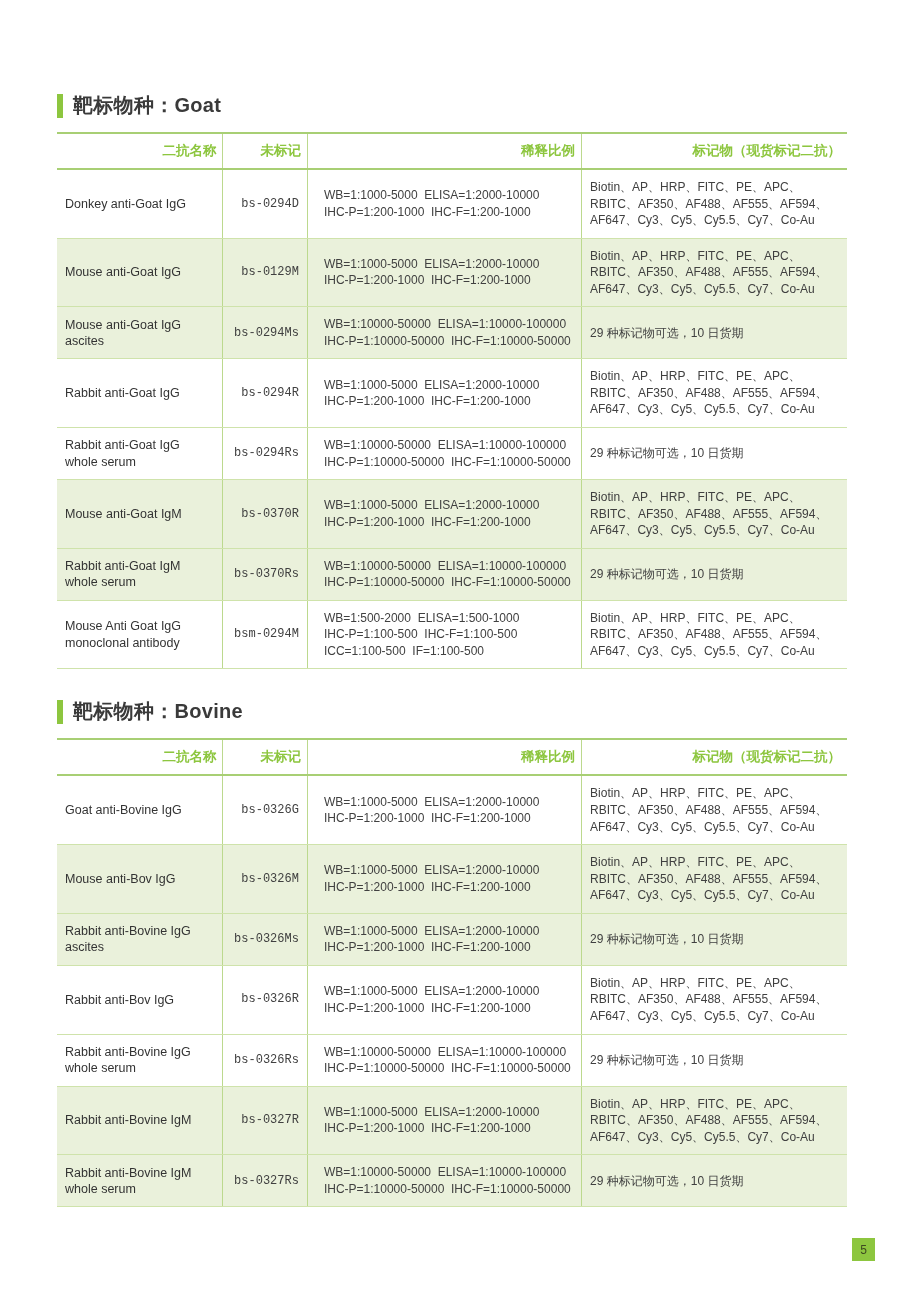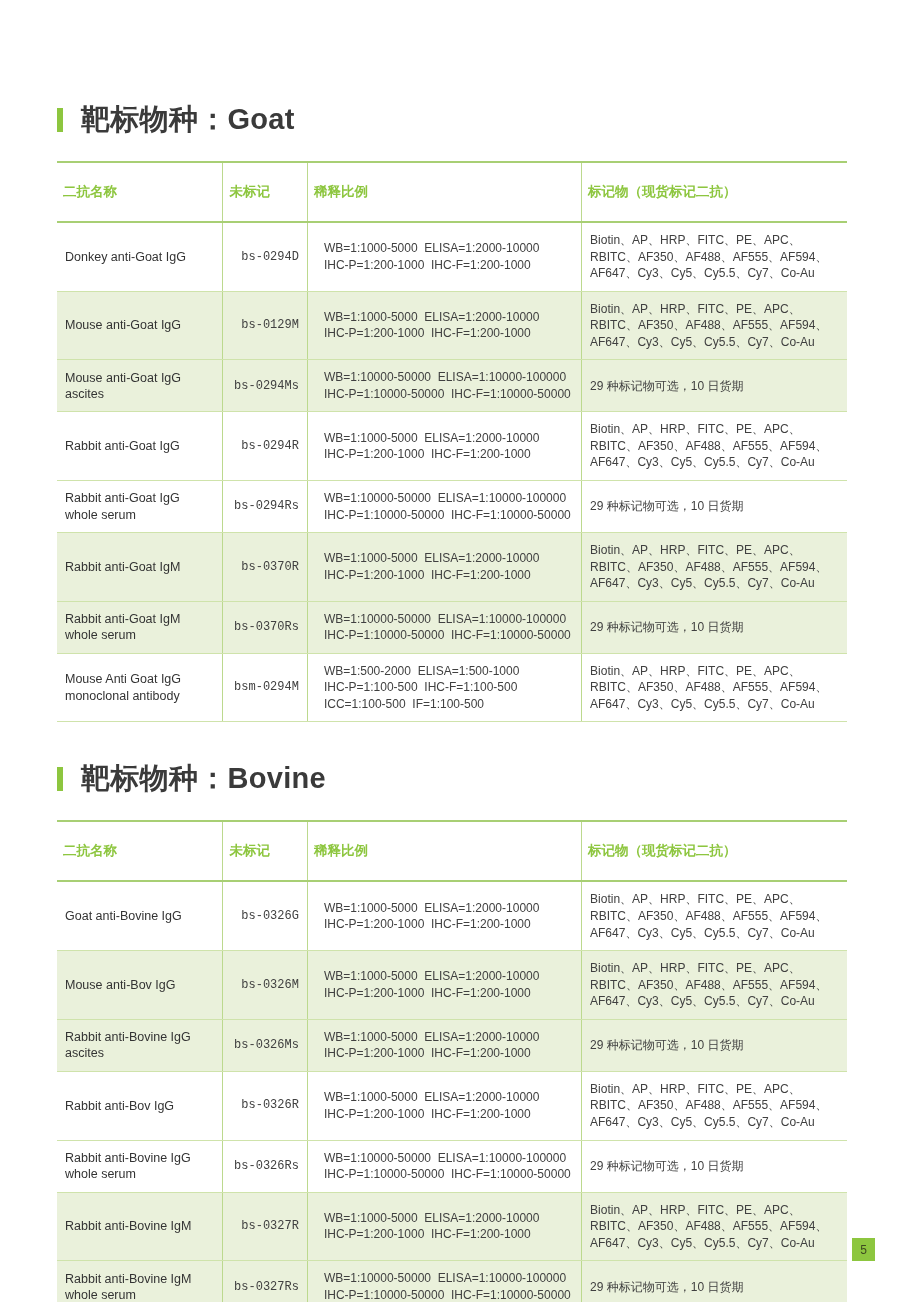--- a/index.html
+++ b/index.html
@@ -14,25 +14,25 @@
   html,body{margin:0;padding:0;}
   body{
     width:917px;height:1302px;background:#ffffff;position:relative;
     font-family:"Liberation Sans", sans-serif;color:var(--ink);
   }
   .content{padding:92px 70px 0 57px;}
   section{margin:0;}
   section + section{margin-top:29px;}
   .sec-head{display:flex;align-items:center;gap:10px;margin-bottom:13px;}
   .accent-bar{width:6px;height:24px;background:var(--accent);flex:0 0 auto;}
-  .sec-title{margin:8px;font-size:29px;font-weight:bold;color:var(--ink);letter-spacing:.3px;}
+  .sec-title{margin:0;font-size:20px;font-weight:bold;color:var(--ink);letter-spacing:.3px;}
   table{width:100%;border-collapse:collapse;table-layout:fixed;}
   th{
-    color:var(--accent);font-size:13.5px;font-weight:bold;text-align:left;
-    padding:20px 6px;border-top:2px solid var(--line-strong);
+    color:var(--accent);font-size:13.5px;font-weight:bold;text-align:right;
+    padding:8px 6px;border-top:2px solid var(--line-strong);
     border-bottom:2px solid var(--line-strong);
   }
   td{
     font-size:12px;color:#404040;padding:9px 8px;vertical-align:middle;
     border-bottom:1px solid var(--line-light);line-height:1.38;
   }
   th + th, td + td{border-left:1px solid var(--line-mid);}
   td.name{font-weight:normal;color:#333;font-size:12.5px;line-height:1.3;}
   td.code{text-align:right;font-family:Liberation Mono, monospace;}
   td.dil{white-space:pre-wrap;padding-left:16px;}
@@ -105,21 +105,21 @@
 AF647、Cy3、Cy5、Cy5.5、Cy7、Co-Au</td>
           </tr>
           <tr>
             <td class="name">Rabbit anti-Goat IgG whole serum</td>
             <td class="code">bs-0294Rs</td>
             <td class="dil">WB=1:10000-50000  ELISA=1:10000-100000
 IHC-P=1:10000-50000  IHC-F=1:10000-50000</td>
             <td class="lab">29 种标记物可选，10 日货期</td>
           </tr>
           <tr class="striped">
-            <td class="name">Rabbit anti-Goat IgM</td>
+            <td class="name">Mouse anti-Goat IgM</td>
             <td class="code">bs-0370R</td>
             <td class="dil">WB=1:1000-5000  ELISA=1:2000-10000
 IHC-P=1:200-1000  IHC-F=1:200-1000</td>
             <td class="lab">Biotin、AP、HRP、FITC、PE、APC、
 RBITC、AF350、AF488、AF555、AF594、
 AF647、Cy3、Cy5、Cy5.5、Cy7、Co-Au</td>
           </tr>
           <tr class="striped">
             <td class="name">Rabbit anti-Goat IgM whole serum</td>
             <td class="code">bs-0370Rs</td>

